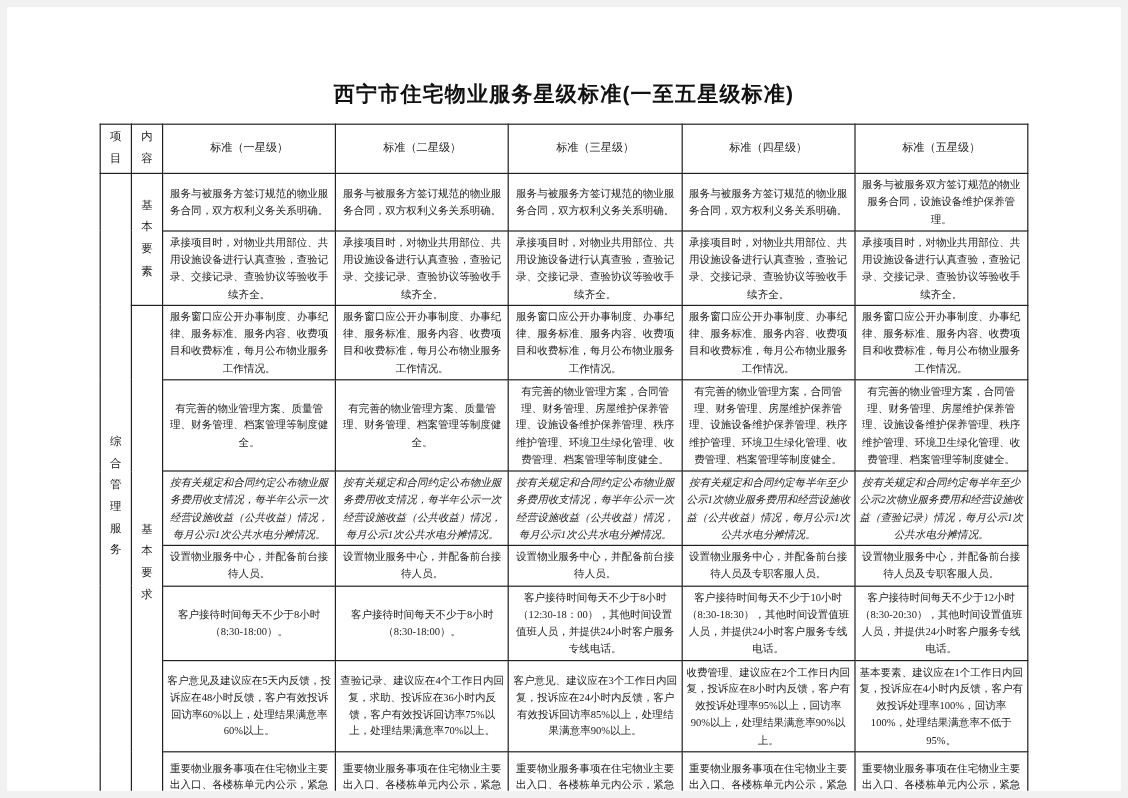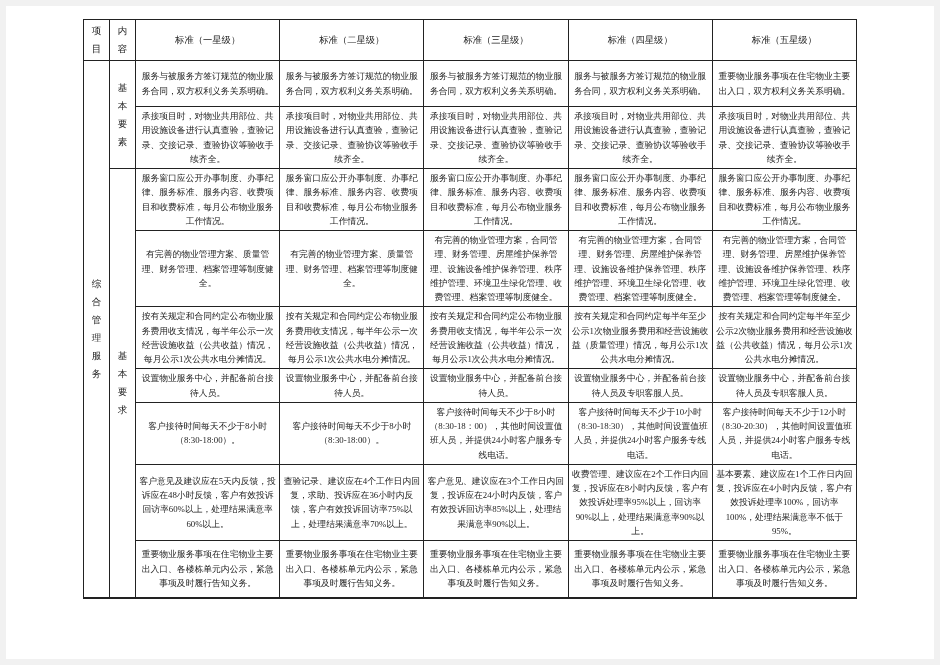--- a/index.html
+++ b/index.html
@@ -22,28 +22,29 @@
   table.rating td, table.rating th {
     border:1px solid #222; vertical-align:middle; text-align:center;
     font-weight:normal; font-size:8.8px; line-height:1.62; color:#1c1c1c;
     padding:2px 3px; overflow:hidden;margin-top:39px;
   }
   col.c-narrow { width:26px; }
   col.c-std { width:144px; }
   .stack { display:inline-block; width:1.15em; word-break:break-all; line-height:1.9; font-size:9.5px; }
   tr.hdr { height:32px; } tr.hdr td { font-size:9.3px; }
   tr.r0 { height:46px; } tr.r1 { height:48px; } tr.r2 { height:35px; }
-  tr.r3 { height:60px; } tr.r4 { height:60px; } tr.r5 { height:29px; }
+  tr.r3 { height:60px; } tr.r4 { height:60px;font-style:italic; } tr.r5 { height:29px; }
   tr.r6 { height:50px; } tr.r7 { height:55px; } tr.r8 { height:57px; }
 </style>
 </head>
 <body>
 
 <div class="page">
 
+  <div class="title">西宁市住宅物业服务星级标准(一至五星级标准)</div>
 
   <table class="rating">
     <colgroup>
       <col class="c-narrow">
         <col class="c-narrow">
       <col class="c-std">
         <col class="c-std">
         <col class="c-std">
         <col class="c-std">
         <col class="c-std">
@@ -60,21 +61,21 @@
       <td>标准（五星级）</td>
     </tr>
 
     <tr class="r0">
       <td rowspan="9"><span class="stack">综合管理服务</span></td>
       <td rowspan="2"><span class="stack">基本要素</span></td>
       <td>服务与被服务方签订规范的物业服务合同，双方权利义务关系明确。</td>
       <td>服务与被服务方签订规范的物业服务合同，双方权利义务关系明确。</td>
       <td>服务与被服务方签订规范的物业服务合同，双方权利义务关系明确。</td>
       <td>服务与被服务方签订规范的物业服务合同，双方权利义务关系明确。</td>
-      <td>重要物业服务事项在住宅物业主要出入口，双方权利义务关系明确。</td>
+      <td>服务与被服务双方签订规范的物业服务合同，设施设备维护保养管理。</td>
     </tr>
 
     <tr class="r1">
       <td>承接项目时，对物业共用部位、共用设施设备进行认真查验，查验记录、交接记录、查验协议等验收手续齐全。</td>
       <td>承接项目时，对物业共用部位、共用设施设备进行认真查验，查验记录、交接记录、查验协议等验收手续齐全。</td>
       <td>承接项目时，对物业共用部位、共用设施设备进行认真查验，查验记录、交接记录、查验协议等验收手续齐全。</td>
       <td>承接项目时，对物业共用部位、共用设施设备进行认真查验，查验记录、交接记录、查验协议等验收手续齐全。</td>
       <td>承接项目时，对物业共用部位、共用设施设备进行认真查验，查验记录、交接记录、查验协议等验收手续齐全。</td>
     </tr>
 
@@ -92,36 +93,36 @@
       <td>有完善的物业管理方案、质量管理、财务管理、档案管理等制度健全。</td>
       <td>有完善的物业管理方案，合同管理、财务管理、房屋维护保养管理、设施设备维护保养管理、秩序维护管理、环境卫生绿化管理、收费管理、档案管理等制度健全。</td>
       <td>有完善的物业管理方案，合同管理、财务管理、房屋维护保养管理、设施设备维护保养管理、秩序维护管理、环境卫生绿化管理、收费管理、档案管理等制度健全。</td>
       <td>有完善的物业管理方案，合同管理、财务管理、房屋维护保养管理、设施设备维护保养管理、秩序维护管理、环境卫生绿化管理、收费管理、档案管理等制度健全。</td>
     </tr>
 
     <tr class="r4">
       <td>按有关规定和合同约定公布物业服务费用收支情况，每半年公示一次经营设施收益（公共收益）情况，每月公示1次公共水电分摊情况。</td>
       <td>按有关规定和合同约定公布物业服务费用收支情况，每半年公示一次经营设施收益（公共收益）情况，每月公示1次公共水电分摊情况。</td>
       <td>按有关规定和合同约定公布物业服务费用收支情况，每半年公示一次经营设施收益（公共收益）情况，每月公示1次公共水电分摊情况。</td>
-      <td>按有关规定和合同约定每半年至少公示1次物业服务费用和经营设施收益（质量管理）情况，每月公示1次公共水电分摊情况。</td>
-      <td>按有关规定和合同约定每半年至少公示2次物业服务费用和经营设施收益（公共收益）情况，每月公示1次公共水电分摊情况。</td>
+      <td>按有关规定和合同约定每半年至少公示1次物业服务费用和经营设施收益（公共收益）情况，每月公示1次公共水电分摊情况。</td>
+      <td>按有关规定和合同约定每半年至少公示2次物业服务费用和经营设施收益（查验记录）情况，每月公示1次公共水电分摊情况。</td>
     </tr>
 
     <tr class="r5">
       <td>设置物业服务中心，并配备前台接待人员。</td>
       <td>设置物业服务中心，并配备前台接待人员。</td>
       <td>设置物业服务中心，并配备前台接待人员。</td>
       <td>设置物业服务中心，并配备前台接待人员及专职客服人员。</td>
       <td>设置物业服务中心，并配备前台接待人员及专职客服人员。</td>
     </tr>
 
     <tr class="r6">
       <td>客户接待时间每天不少于8小时（8:30-18:00）。</td>
       <td>客户接待时间每天不少于8小时（8:30-18:00）。</td>
-      <td>客户接待时间每天不少于8小时（8:30-18：00），其他时间设置值班人员，并提供24小时客户服务专线电话。</td>
+      <td>客户接待时间每天不少于8小时（12:30-18：00），其他时间设置值班人员，并提供24小时客户服务专线电话。</td>
       <td>客户接待时间每天不少于10小时（8:30-18:30），其他时间设置值班人员，并提供24小时客户服务专线电话。</td>
       <td>客户接待时间每天不少于12小时（8:30-20:30），其他时间设置值班人员，并提供24小时客户服务专线电话。</td>
     </tr>
 
     <tr class="r7">
       <td>客户意见及建议应在5天内反馈，投诉应在48小时反馈，客户有效投诉回访率60%以上，处理结果满意率60%以上。</td>
       <td>查验记录、建议应在4个工作日内回复，求助、投诉应在36小时内反馈，客户有效投诉回访率75%以上，处理结果满意率70%以上。</td>
       <td>客户意见、建议应在3个工作日内回复，投诉应在24小时内反馈，客户有效投诉回访率85%以上，处理结果满意率90%以上。</td>
       <td>收费管理、建议应在2个工作日内回复，投诉应在8小时内反馈，客户有效投诉处理率95%以上，回访率90%以上，处理结果满意率90%以上。</td>
       <td>基本要素、建议应在1个工作日内回复，投诉应在4小时内反馈，客户有效投诉处理率100%，回访率100%，处理结果满意率不低于95%。</td>

